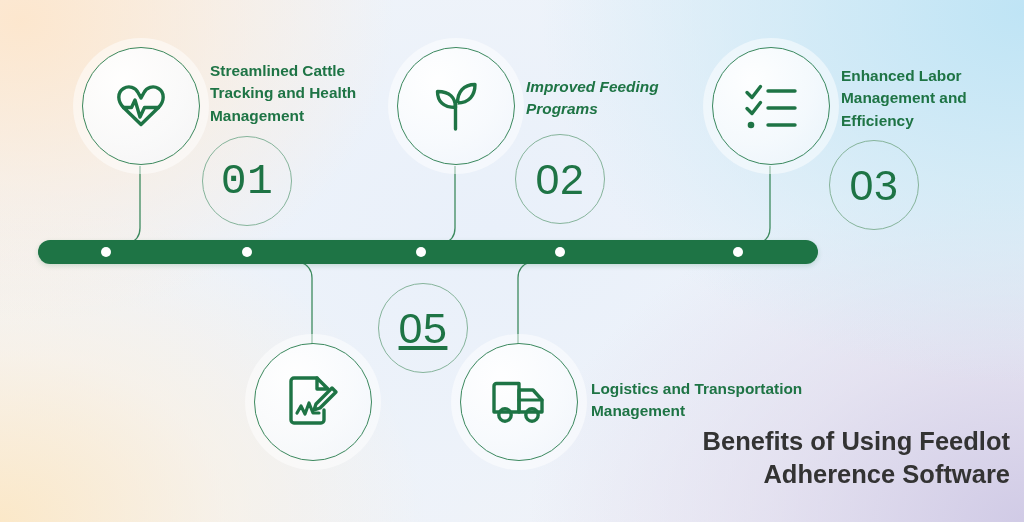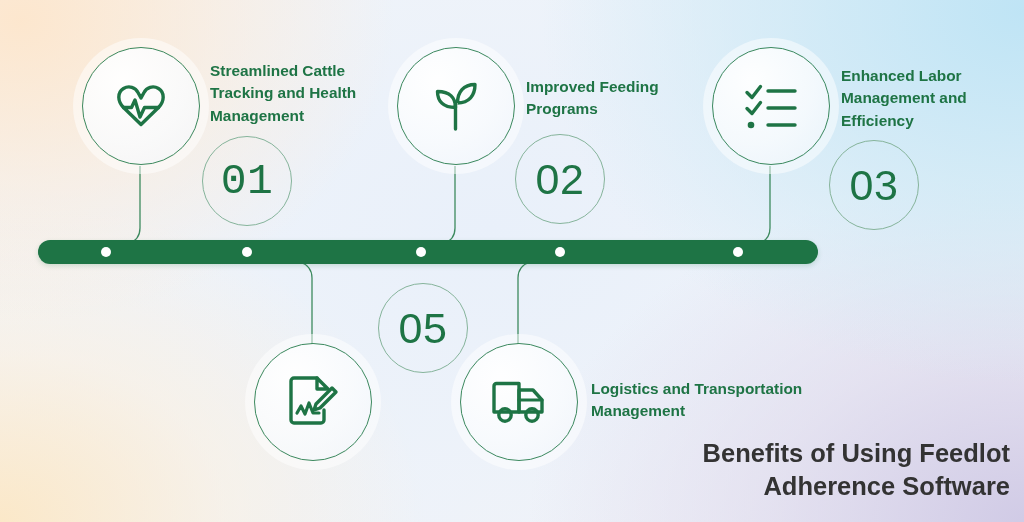--- a/index.html
+++ b/index.html
@@ -99,21 +99,21 @@
     top: 0;
     width: 1024px;
     height: 522px;
     pointer-events: none;
   }
 
   
   .headline {
     position: absolute;
     right: 14px;
-    bottom: 18px;
+    bottom: 30px;
     text-align: right;
     color: #333333;
     font-size: 25.5px;
     font-weight: bold;
     line-height: 1.32;
     font-family: "Liberation Sans", sans-serif;
   }
 </style>
 </head>
 <body>
@@ -154,21 +154,21 @@
   <div class="icon-circle" style="left:397px; top:47px;">
     <span>
       <svg width="50" height="54" viewBox="0 0 50 54" fill="none" xmlns="http://www.w3.org/2000/svg">
         <path d="M24.5 50 L24.5 25" stroke="#1e7445" stroke-width="3.4" stroke-linecap="round"></path>
         <path d="M24.5 28.5 C12 28.5 6.5 22 6.5 12.5 C19 12.5 24.5 19 24.5 28.5 Z" stroke="#1e7445" stroke-width="3.4" stroke-linejoin="round" fill="none"></path>
         <path d="M26.5 24 C26.5 13 32.5 5.5 44 5.5 C44 16.5 38 24 26.5 24" stroke="#1e7445" stroke-width="3.4" stroke-linejoin="round" fill="none"></path>
       </svg>
     </span>
   </div>
   <div class="num-circle" style="left:515px; top:134px;">02</div>
-  <div class="label right" style="left:526px; top:76px; width:180px;">Improved Feeding Programs</div>
+  <div class="label right" style="left:526px; top:76px; width:180px;font-style:italic;">Improved Feeding Programs</div>
 
   <div class="icon-circle" style="left:712px; top:47px;">
     <span>
       <svg width="54" height="48" viewBox="0 0 54 48" fill="none" xmlns="http://www.w3.org/2000/svg">
         <path d="M3 10.5 L8 15.5 L16.5 4.5" stroke="#1e7445" stroke-width="3.4" stroke-linecap="round" stroke-linejoin="round"></path>
         <path d="M3 26.5 L8 31.5 L16.5 20.5" stroke="#1e7445" stroke-width="3.4" stroke-linecap="round" stroke-linejoin="round"></path>
         <circle cx="7" cy="43" r="3.3" fill="#1e7445"></circle>
         <path d="M24 9 L51 9" stroke="#1e7445" stroke-width="3.4" stroke-linecap="round"></path>
         <path d="M24 26 L51 26" stroke="#1e7445" stroke-width="3.4" stroke-linecap="round"></path>
         <path d="M24 43 L51 43" stroke="#1e7445" stroke-width="3.4" stroke-linecap="round"></path>
@@ -182,21 +182,21 @@
     <span>
       <svg width="54" height="56" viewBox="0 0 54 56" fill="none" xmlns="http://www.w3.org/2000/svg">
         <path d="M31 4 L8 4 A3 3 0 0 0 5 7 L5 46 A3 3 0 0 0 8 49 L35 49 A3 3 0 0 0 38 46 L38 36" stroke="#1e7445" stroke-width="3.4" stroke-linecap="round" stroke-linejoin="round" fill="none"></path>
         <path d="M31 4 L42 15 L31 15 Z" stroke="#1e7445" stroke-width="3.4" stroke-linecap="round" stroke-linejoin="round" fill="none"></path>
         <path d="M11 39 L15 32 L19 40 L23 29 L27 39 L33 39" stroke="#1e7445" stroke-width="3.2" stroke-linecap="round" stroke-linejoin="round" fill="none"></path>
         <path d="M46 14 L50 18 L34 34 L28 36 L30 30 Z" stroke="#1e7445" stroke-width="3.4" stroke-linecap="round" stroke-linejoin="round" fill="none"></path>
       </svg>
     </span>
   </div>
 
-  <div class="num-circle" style="left:378px; top:283px;">05</div>
+  <div class="num-circle" style="left:378px; top:283px;text-decoration:underline;">05</div>
   <div class="icon-circle" style="left:460px; top:343px;">
     <span>
       <svg width="58" height="48" viewBox="0 0 58 48" fill="none" xmlns="http://www.w3.org/2000/svg">
         <path d="M4 8 A2.5 2.5 0 0 1 6.5 5.5 L29 5.5 L29 34 L4 34 Z" stroke="#1e7445" stroke-width="3.4" stroke-linecap="round" stroke-linejoin="round" fill="none"></path>
         <path d="M29 12 L43 12 L52 22 L52 34 L29 34 Z" stroke="#1e7445" stroke-width="3.4" stroke-linecap="round" stroke-linejoin="round" fill="none"></path>
         <path d="M29 22 L52 22" stroke="#1e7445" stroke-width="3.2" stroke-linecap="round"></path>
         <circle cx="15" cy="37" r="6.2" stroke="#1e7445" stroke-width="3.4" fill="none"></circle>
         <circle cx="42" cy="37" r="6.2" stroke="#1e7445" stroke-width="3.4" fill="none"></circle>
       </svg>
     </span>

